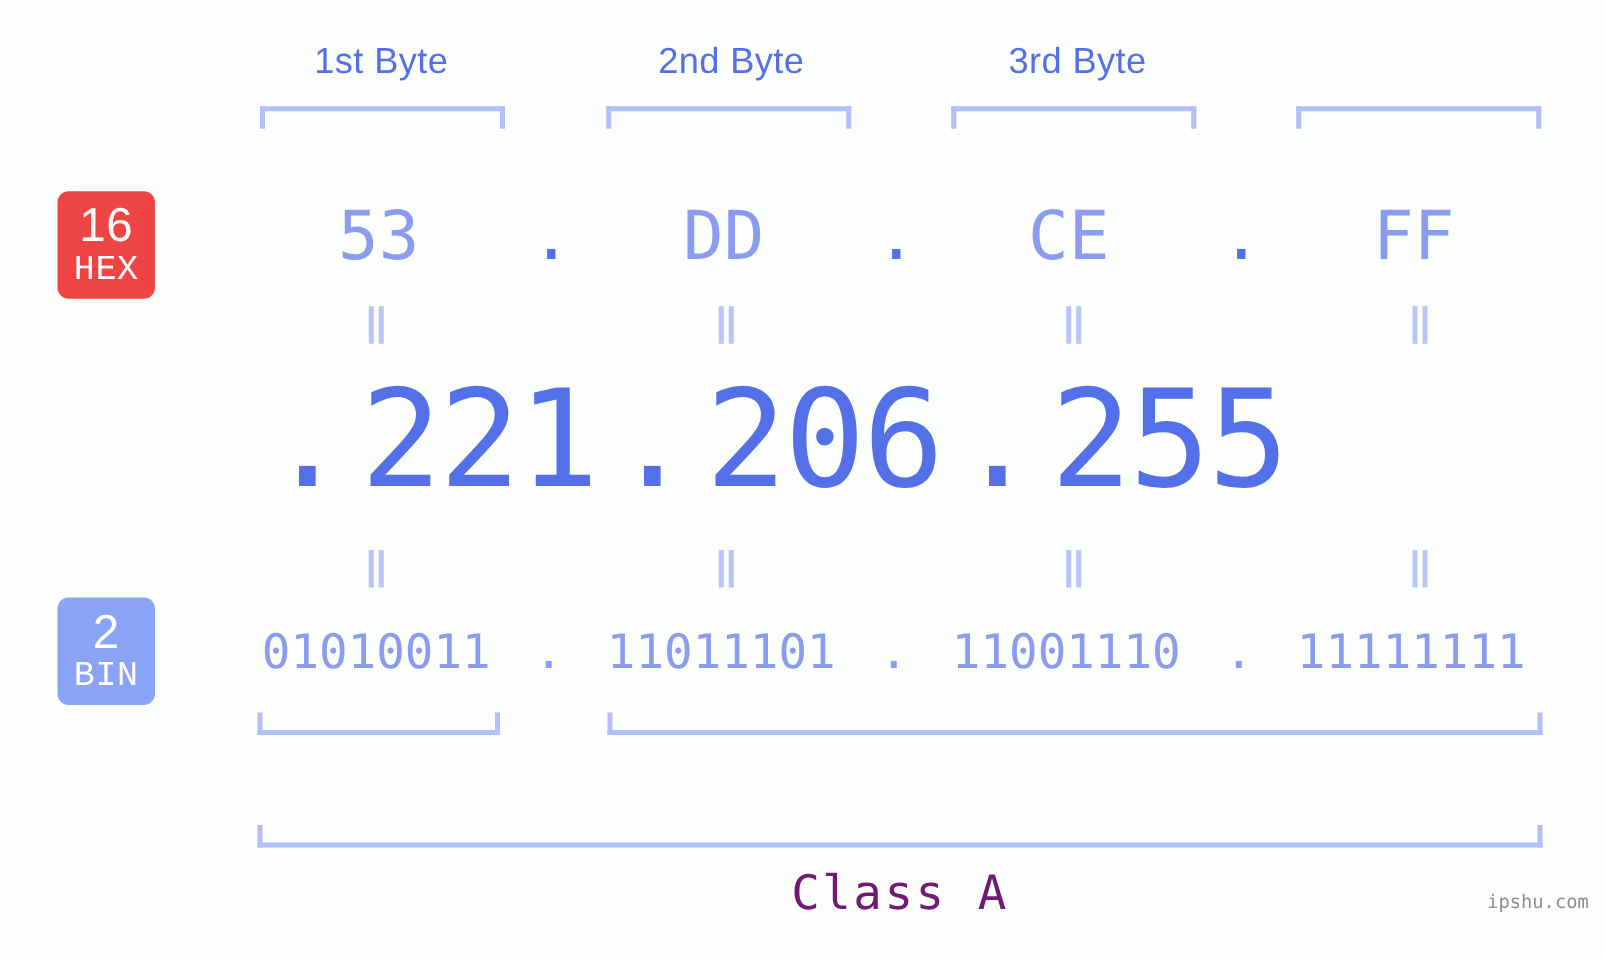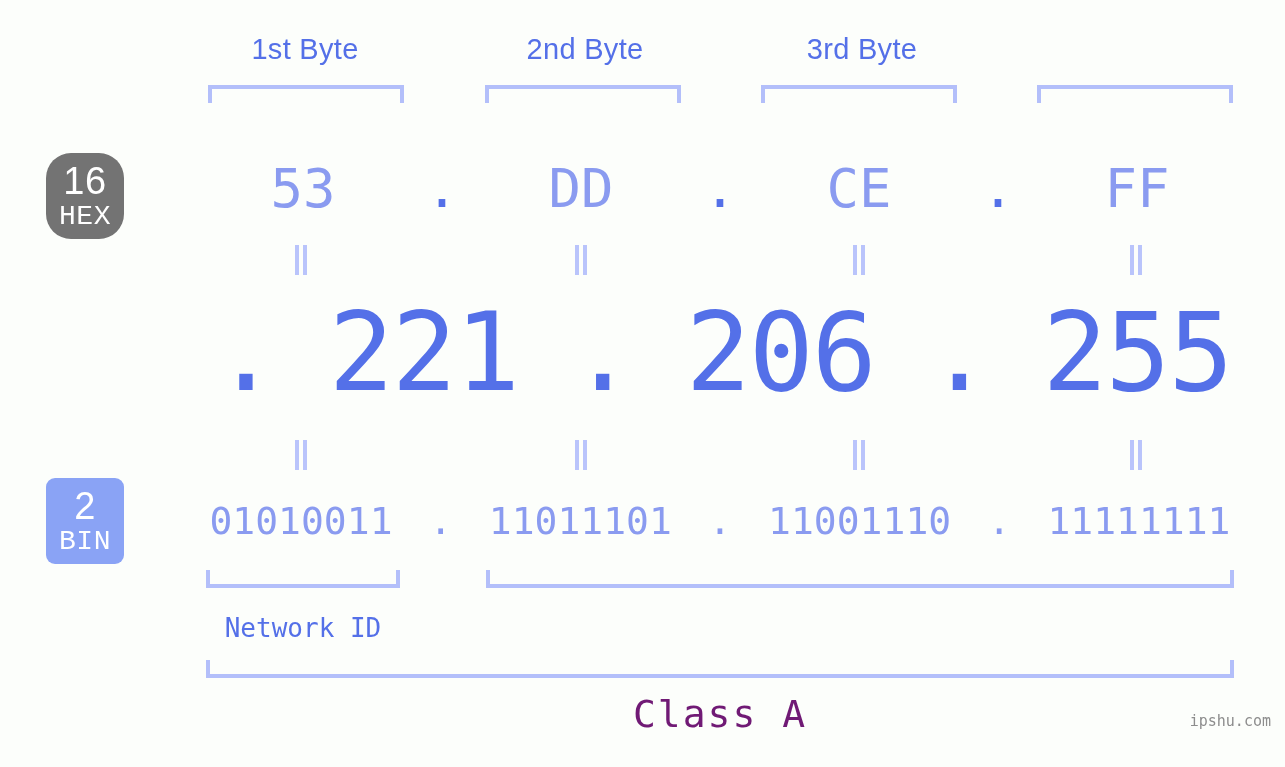--- a/index.html
+++ b/index.html
@@ -69,21 +69,21 @@
     font-family: Liberation Mono, monospace;
     margin-top: 3px;
     letter-spacing: 0.5px;
   }
 
   
   .row {
     position: absolute;
     display: flex;
     align-items: center;
-    justify-content: space-between;
+    justify-content: flex-start;
   }
   .cell {
     text-align: center;
     white-space: pre;
   }
   .sep { text-align: center; }
 
   .row-hex {
     left: 205px;
     top: 152px;
@@ -174,21 +174,21 @@
 
   <div class="byte-head" style="left:205px; top:33px; width:200px;">1st Byte</div>
   <div class="byte-head" style="left:485px; top:33px; width:200px;">2nd Byte</div>
   <div class="byte-head" style="left:762px; top:33px; width:200px;">3rd Byte</div>
 
   <div class="bracket down" style="left:208px; top:85px; width:196px;"></div>
   <div class="bracket down" style="left:485px; top:85px; width:196px;"></div>
   <div class="bracket down" style="left:761px; top:85px; width:196px;"></div>
   <div class="bracket down" style="left:1037px; top:85px; width:196px;"></div>
 
-  <div class="badge" style="left:46px; top:153px; background:#737373;border-radius:25px;">
+  <div class="badge" style="left:46px; top:153px; background:#ef4444;">
     <span class="num">16</span>
     <span class="base">HEX</span>
   </div>
 
 
   <div class="badge" style="left:46px; top:478px; background:#8aa3f5;">
     <span class="num">2</span>
     <span class="base">BIN</span>
   </div>
 
@@ -231,20 +231,19 @@
     <span class="cell" style="width:202px;">11011101</span>
     <span class="sep" style="width:74px;">.</span>
     <span class="cell" style="width:202px;">11001110</span>
     <span class="sep" style="width:74px;">.</span>
     <span class="cell" style="width:202px;">11111111</span>
   </div>
 
   <div class="bracket up" style="left:206px; top:570px; width:194px;"></div>
   <div class="bracket up" style="left:486px; top:570px; width:748px;"></div>
 
-  <div class="sec-label" style="left:206px; top:613px; width:194px;">Network ID</div>
 
   <div class="bracket up" style="left:206px; top:660px; width:1028px;"></div>
   <div class="class-label" style="left:206px; top:692px; width:1028px;">Class A</div>
 
   <div class="watermark">ipshu.com</div>
 
 </div>
 
 </body></html>

